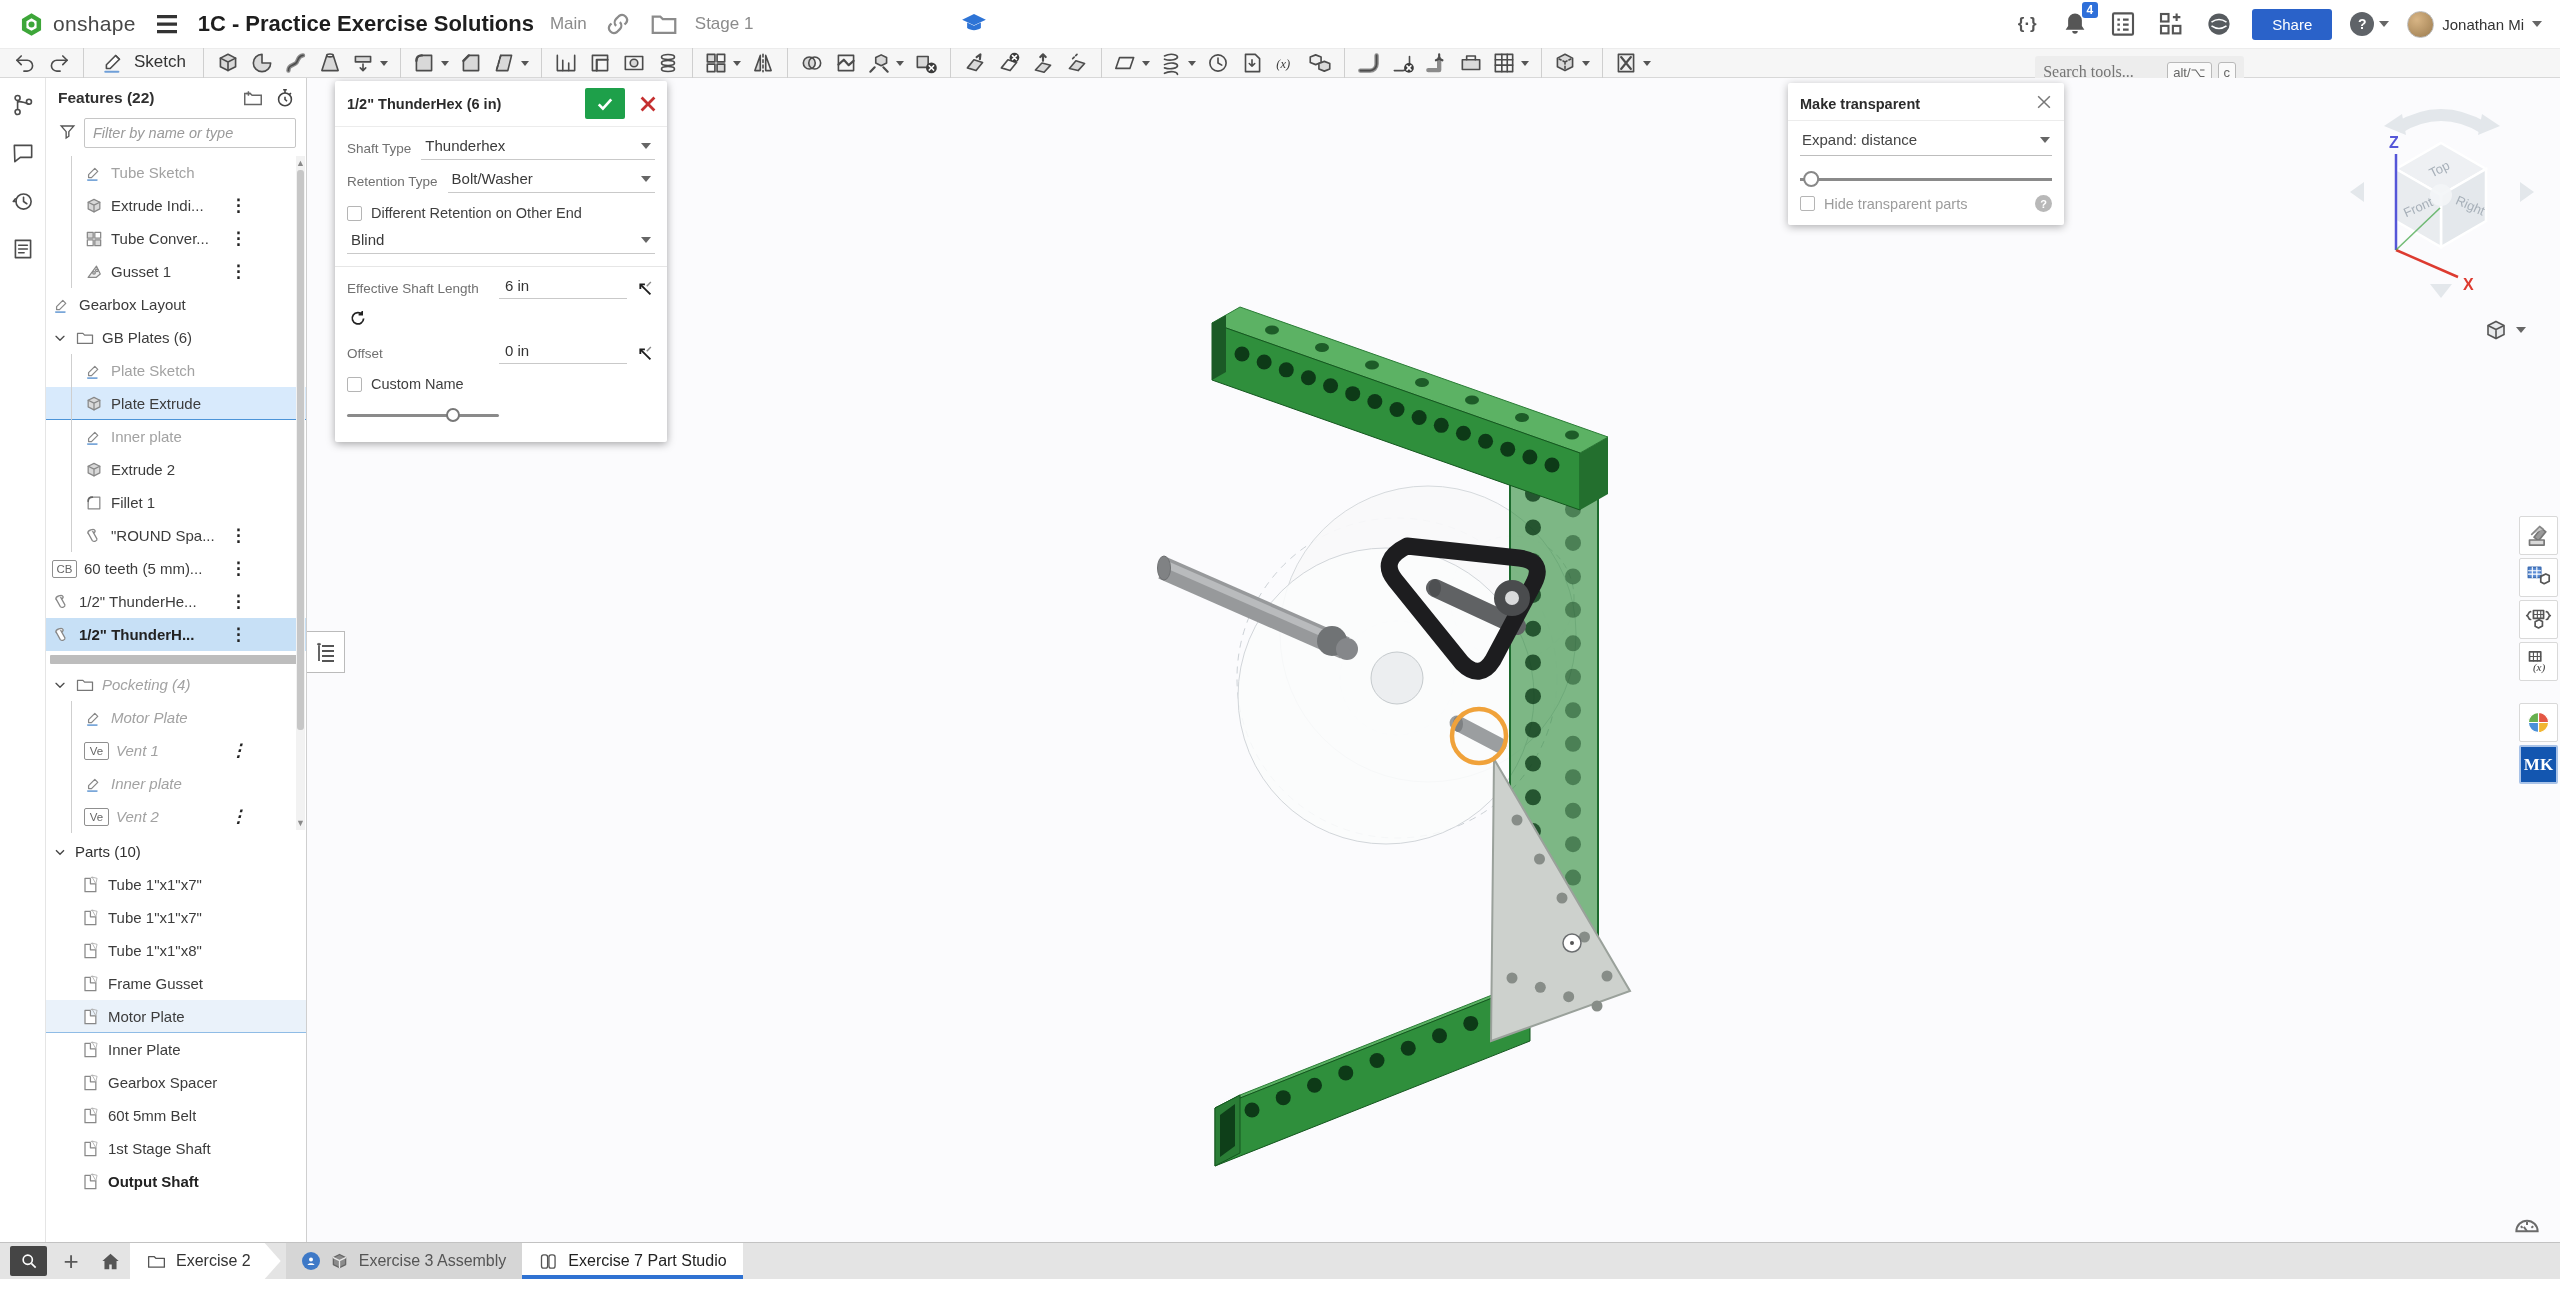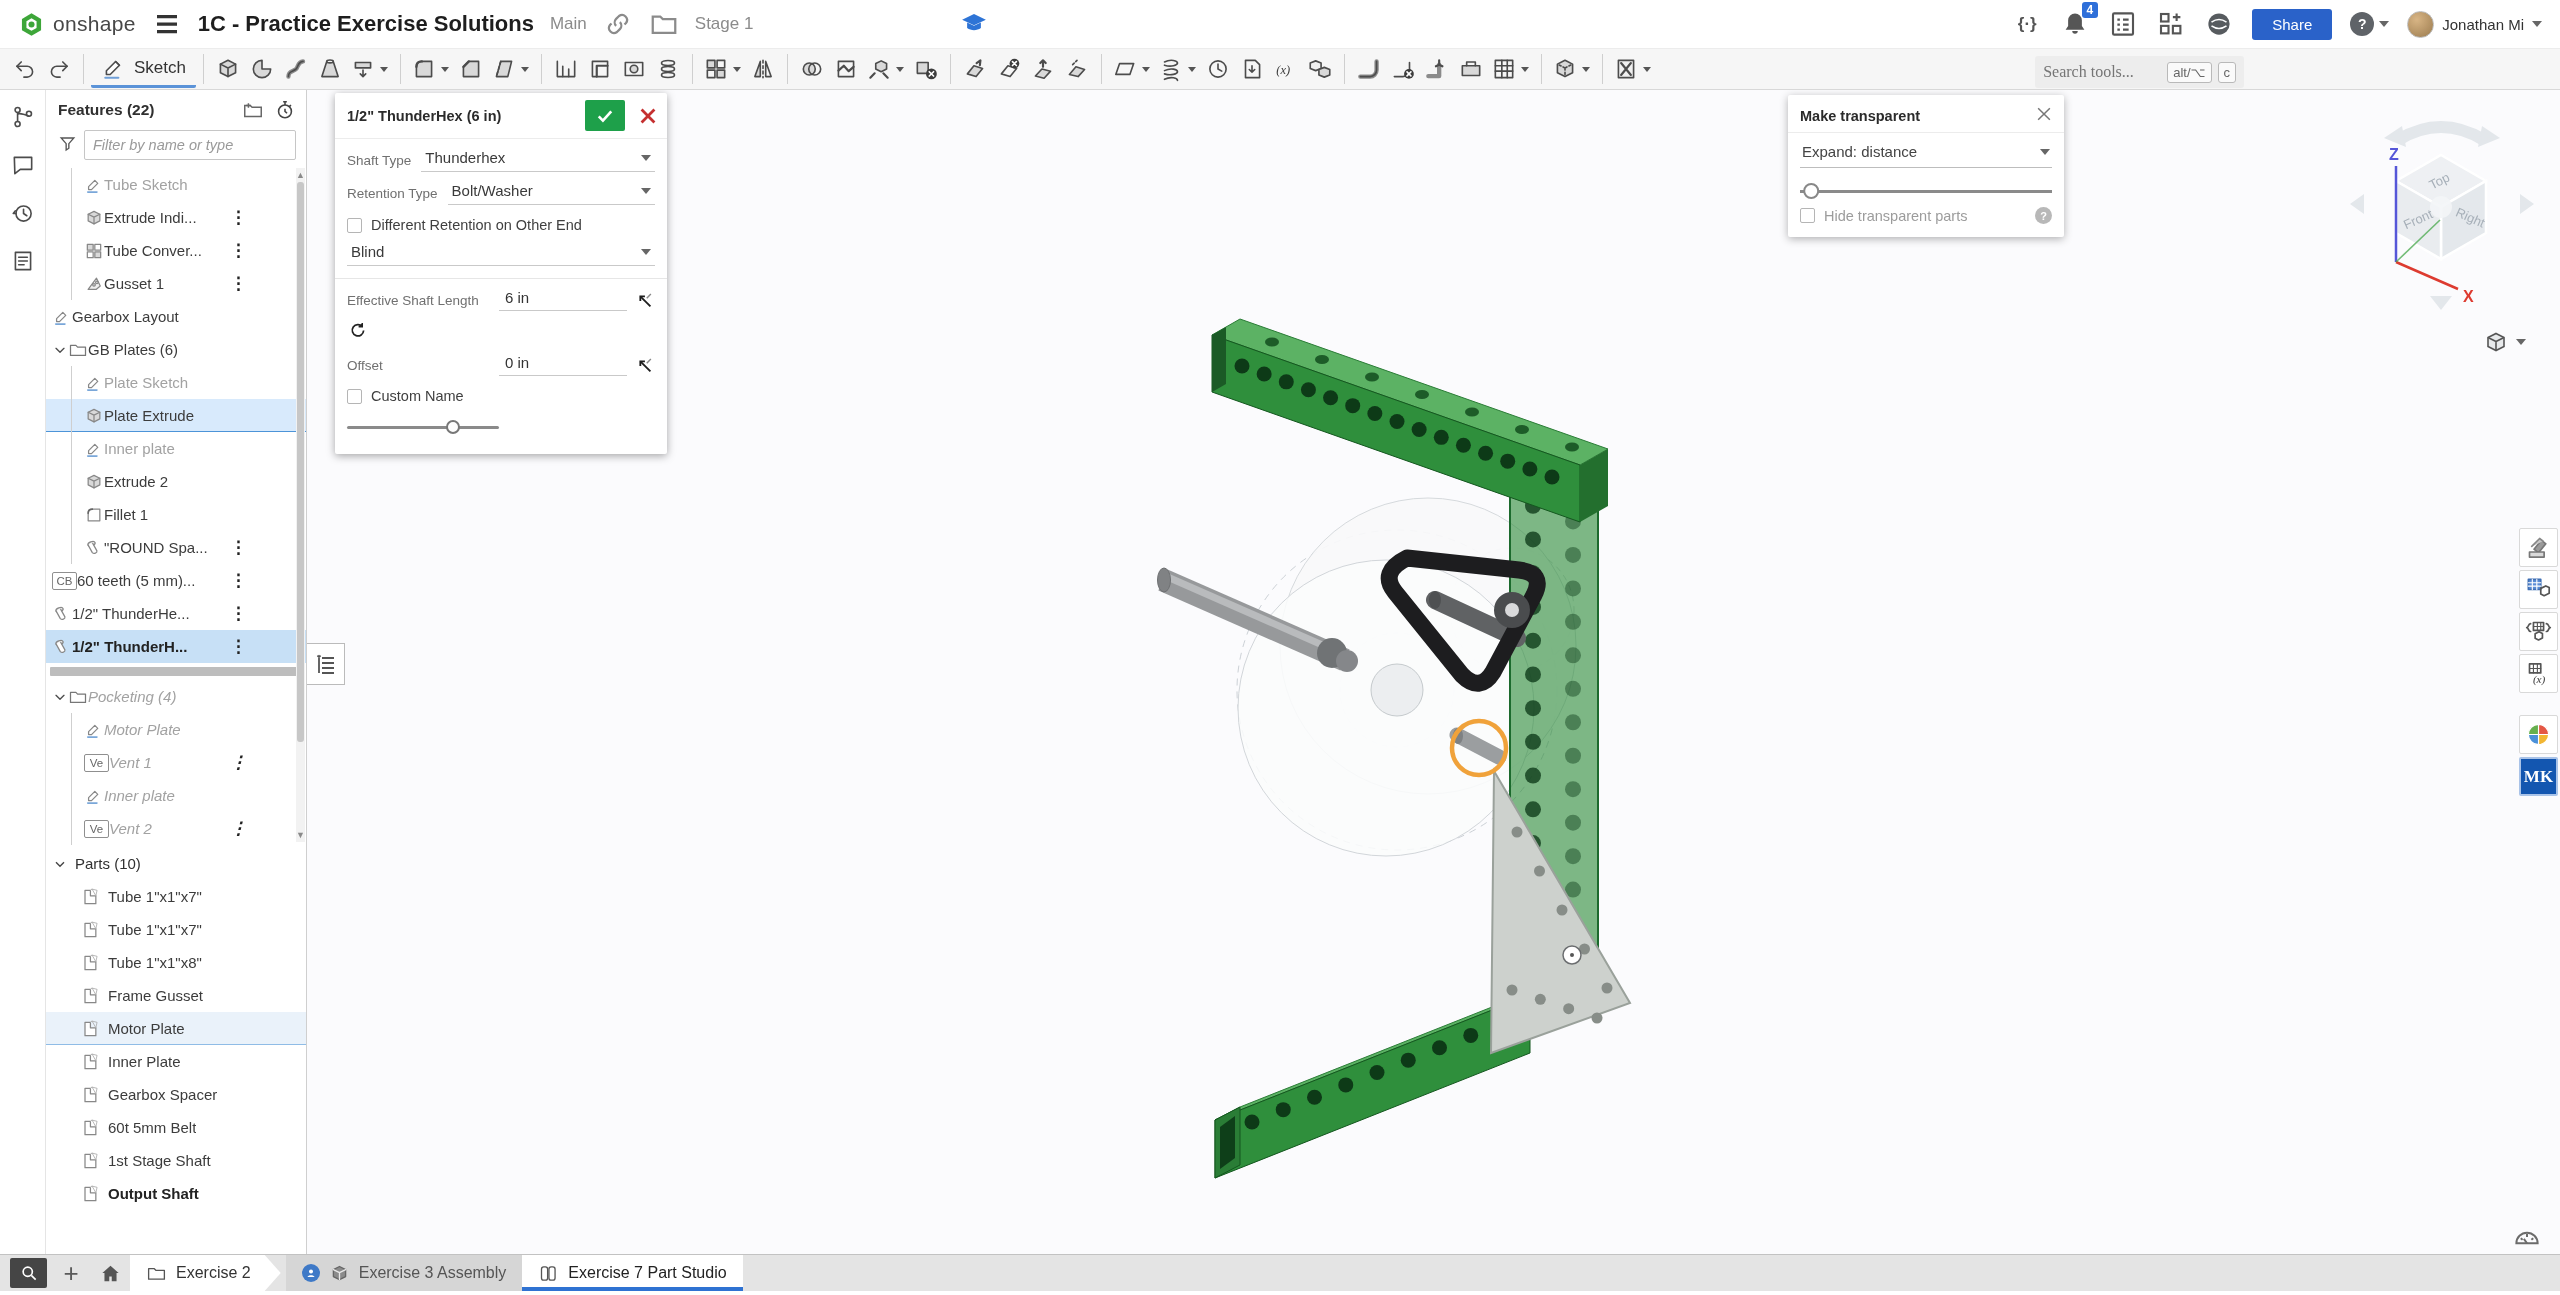--- a/index.html
+++ b/index.html
@@ -18,21 +18,21 @@
   .bell-wrap{position:relative}
   .badge{position:absolute;top:-7px;right:-8px;background:#2e6fd9;color:#fff;font-size:12px;font-weight:bold;padding:1px 5px;border-radius:3px}
   .share-btn{background:#2a62c9;color:#fff;font-size:15px;padding:7px 20px;border-radius:3px;border:none}
   .help-circle{width:24px;height:24px;border-radius:50%;background:#5f6368;color:#fff;font-size:14px;font-weight:bold;display:flex;align-items:center;justify-content:center}
   .caret{width:0;height:0;border-left:5px solid transparent;border-right:5px solid transparent;border-top:6px solid #666;display:inline-block}
   .avatar{width:27px;height:27px;border-radius:50%;background:radial-gradient(circle at 35% 30%,#d8b585,#9b7b4e);border:1px solid #bbb}
   .user-name{font-size:15px;color:#333}
   .fs-braces{font-size:17px;color:#555;font-weight:bold}
 
   
-  #toolbar{height:42px;background:#f6f6f6;border-top:1px solid #ececec;border-bottom:1px solid #d8d8d8;display:flex;align-items:center;padding:0 8px;position:relative}
+  #toolbar{height:30px;background:#f6f6f6;border-top:1px solid #ececec;border-bottom:1px solid #d8d8d8;display:flex;align-items:center;padding:0 8px;position:relative}
   #tool-strip{display:flex;align-items:center;height:100%}
   .tb-btn{height:38px;min-width:34px;padding:0 3px;display:flex;align-items:center;justify-content:center;border-radius:2px}
   .tb-btn svg{width:26px;height:26px}
   .tb-sep{width:1px;height:30px;background:#cfcfcf;margin:0 7px}
   .tb-caret{width:0;height:0;border-left:4px solid transparent;border-right:4px solid transparent;border-top:5px solid #555;margin:0 2px 0 4px}
   .sketch-btn{gap:7px;padding:0 10px;border-bottom:3px solid #5b93d8;font-size:17px;color:#333}
   #search-tools{position:absolute;right:316px;top:7px;height:32px;background:#ededed;border-radius:3px;display:flex;align-items:center;padding:0 8px;gap:6px}
   #search-tools input{border:none;background:transparent;outline:none;font-size:16px;color:#555;width:118px;font-family:Liberation Serif, serif}
   .kbd{border:1px solid #b9b9b9;background:#fafafa;border-radius:3px;font-size:13px;color:#666;padding:2px 5px}
 
@@ -44,21 +44,21 @@
   
   #fpanel{width:261px;background:#fff;border-right:1px solid #cfcfcf;position:relative;font-size:15px}
   .fp-head{display:flex;align-items:center;padding:9px 10px 5px 12px}
   .fp-title{font-weight:bold;font-size:15.5px;color:#303030;flex:1}
   .fp-hicon{width:22px;height:22px;color:#555;margin-left:10px}
   .filter-row{display:flex;align-items:center;gap:7px;padding:4px 10px 8px 12px}
   .filter-row svg{width:19px;height:19px;color:#666}
   .filter-row input{flex:1;height:30px;border:1px solid #c6c6c6;border-radius:2px;padding:0 8px;font-size:14.5px;font-style:italic;color:#444;outline:none;font-family:"Liberation Sans",sans-serif}
   .filter-row input::placeholder{color:#9a9a9a}
   #feature-list{position:relative}
-  .frow{position:relative;height:33px;display:flex;align-items:center;padding-left:6px;color:#3c3c3c}
+  .frow{position:relative;height:33px;display:flex;align-items:center;gap:7px;padding-left:6px;color:#3c3c3c}
   .frow.ind{padding-left:38px}
   .frow.ind::before{content:'';position:absolute;left:25px;top:0;bottom:0;border-left:1px solid #cfcfcf}
   .frow.muted{color:#a2a2a2}
   .frow.ital{font-style:italic}
   .frow.bold{font-weight:bold;color:#222}
   .frow.sel{background:#c7e0f6}
   .frow.hl{background:#d8eafc;box-shadow:inset 0 -1px 0 #4c94d8}
   .exp{width:16px;height:16px;color:#444;flex:0 0 auto}
   .ficon{width:20px;height:20px;flex:0 0 auto;color:#777}
   .ficon svg,.exp svg{width:100%;height:100%}

